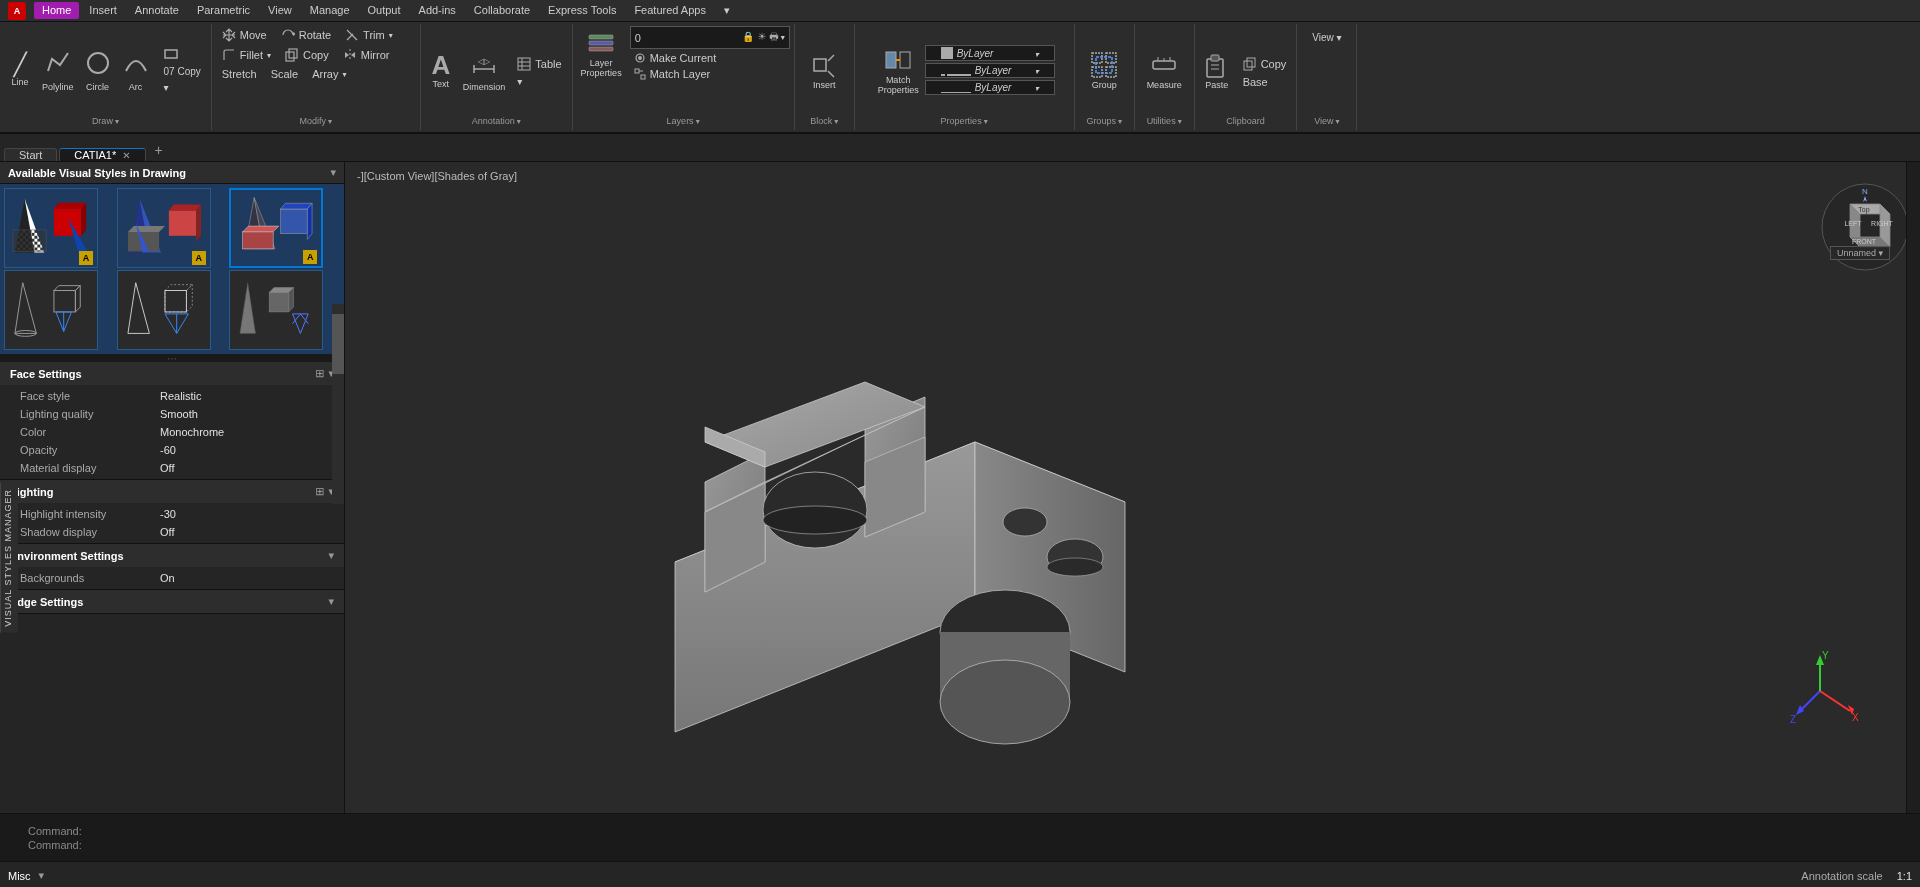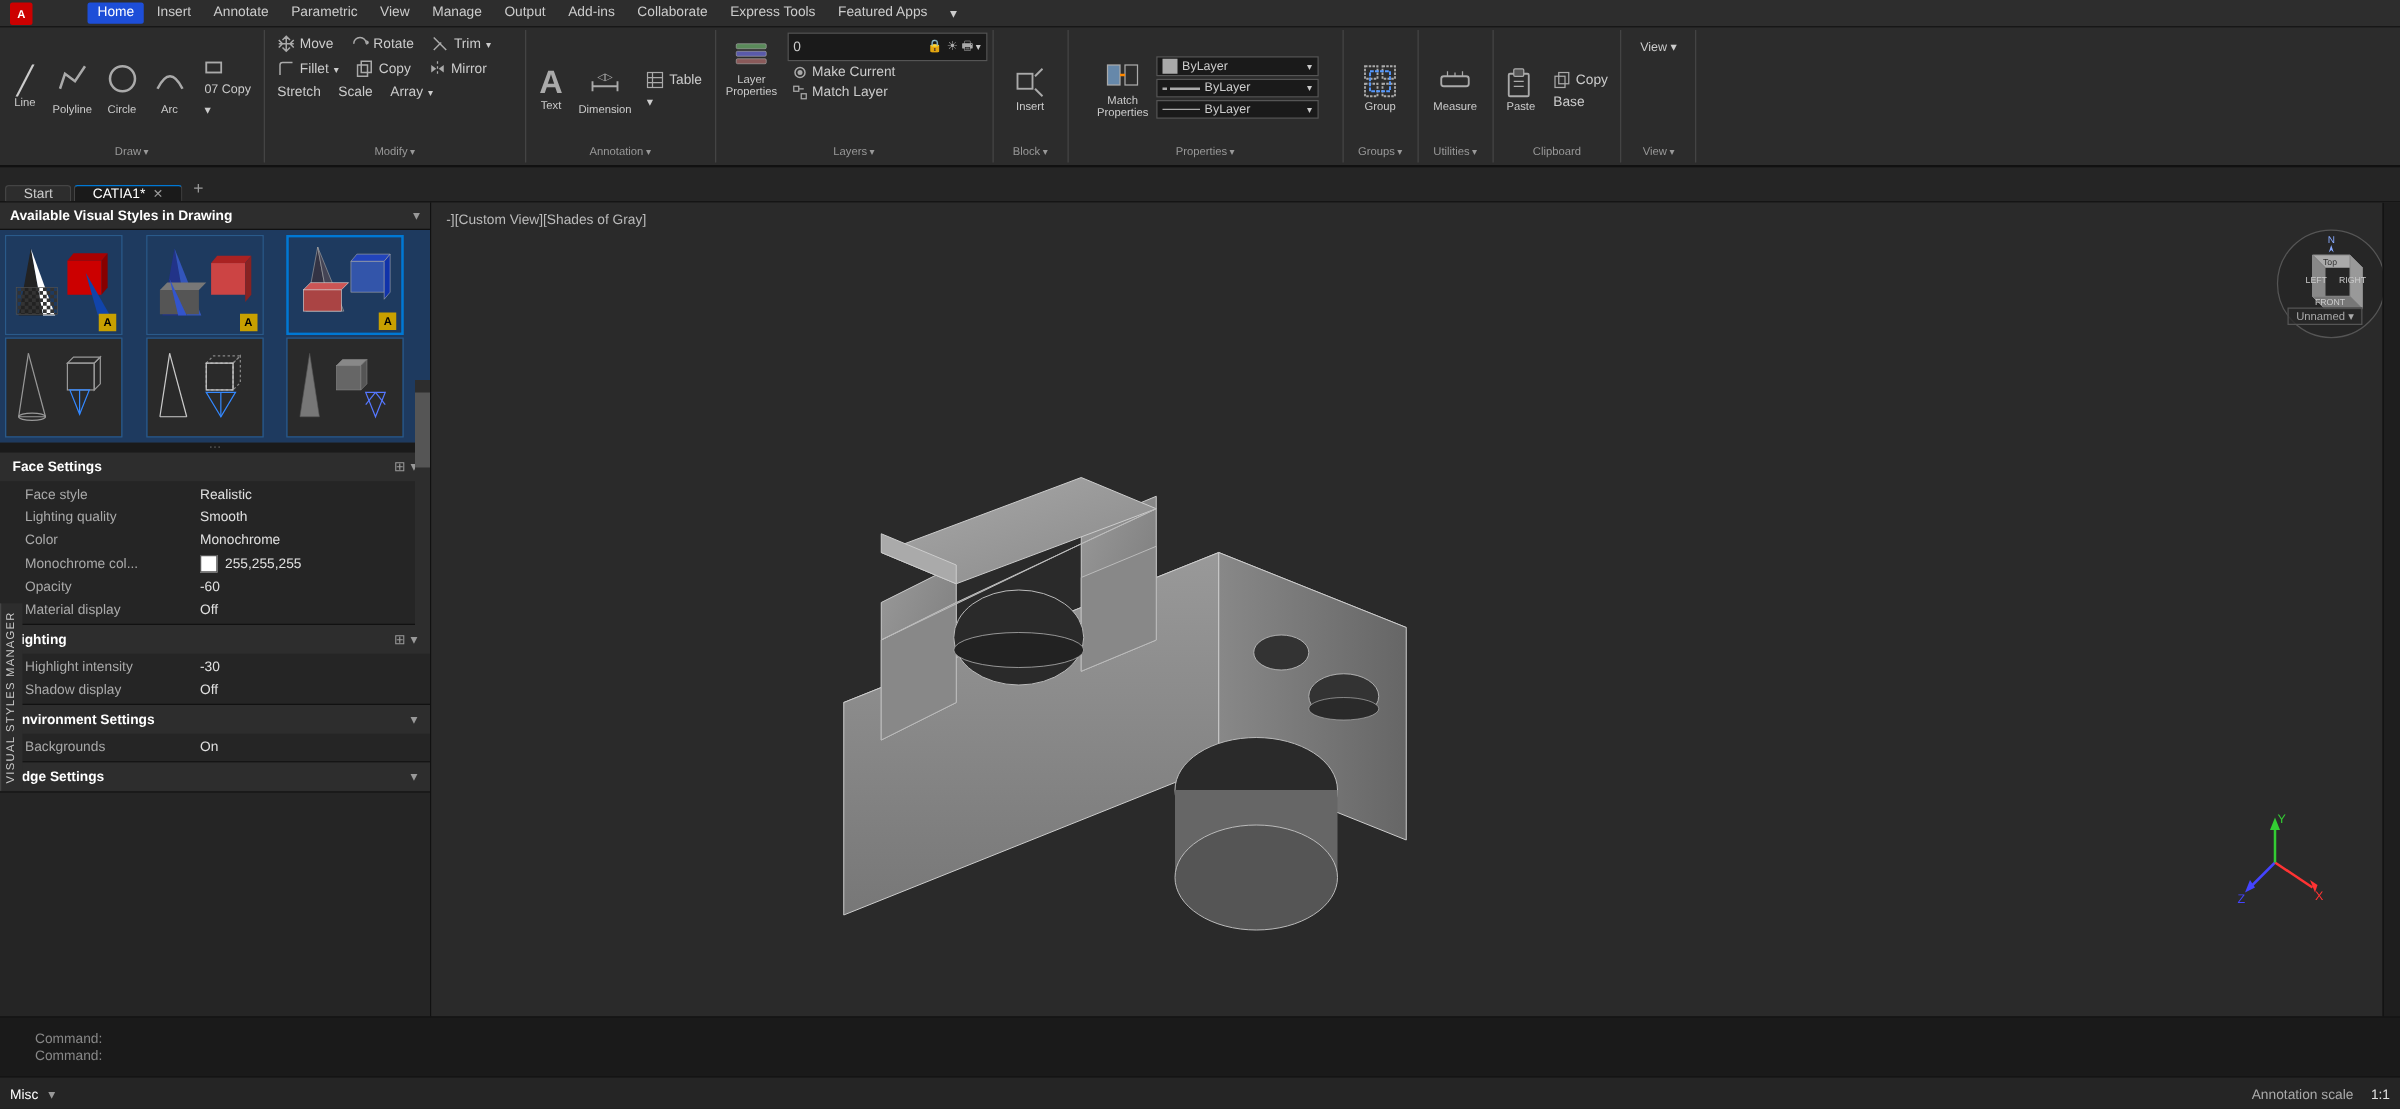--- a/index.html
+++ b/index.html
@@ -3,36 +3,36 @@
   <meta charset="utf-8">
   <style>
     * { box-sizing: border-box; margin: 0; padding: 0; }
     body { background: #1a1a1a; color: #ccc; font-family: 'Segoe UI', Arial, sans-serif; font-size: 11px; width: 1920px; height: 887px; overflow: hidden; }
 
     
     #title-bar { background: #2d2d2d; height: 22px; display: flex; align-items: center; padding: 0 8px; border-bottom: 1px solid #111; }
     #title-bar .app-icon { width: 18px; height: 18px; background: #c00; border-radius: 2px; margin-right: 8px; display: flex; align-items: center; justify-content: center; font-size: 9px; color: #fff; font-weight: bold; }
     #menu-bar { display: flex; gap: 2px; }
     #menu-bar .menu-item { padding: 2px 8px; color: #ccc; cursor: pointer; border-radius: 2px; }
-    #menu-bar .menu-item.active { background: #1d4ed8; color: #fff; margin-left: 36px; }
+    #menu-bar .menu-item.active { background: #a21caf; color: #fff; }
 
     
     #ribbon { background: #2c2c2c; border-bottom: 2px solid #111; display: flex; flex-direction: column; }
     #ribbon-content { display: flex; align-items: stretch; padding: 2px 0; height: 110px; overflow: hidden; }
     .ribbon-group { display: flex; flex-direction: column; align-items: center; padding: 2px 4px; border-right: 1px solid #444; min-width: 60px; }
     .ribbon-group-inner { display: flex; flex-direction: row; align-items: center; flex: 1; gap: 2px; }
     .ribbon-group-label { font-size: 9px; color: #999; margin-top: 2px; padding-bottom: 2px; }
     .ribbon-group-label-row { display: flex; align-items: center; gap: 2px; }
     .ribbon-group-label-row .dropdown-arrow { font-size: 8px; color: #999; }
     .rbtn { display: flex; flex-direction: column; align-items: center; justify-content: center; padding: 2px 4px; cursor: pointer; border-radius: 3px; min-width: 32px; color: #ccc; }
     .rbtn .icon { font-size: 22px; line-height: 1; }
     .rbtn .label { font-size: 9px; color: #ccc; margin-top: 1px; text-align: center; white-space: nowrap; }
     .rbtn-small { display: flex; align-items: center; gap: 4px; padding: 2px 6px; cursor: pointer; border-radius: 3px; color: #ccc; white-space: nowrap; }
     .rbtn-col { display: flex; flex-direction: column; gap: 1px; }
-    .prop-dropdown { background: #1a1a1a; border: 1px solid #555; color: #ccc; padding: 1px 4px; font-size: 10px; width: 130px; display: flex; align-items: center; justify-content: space-between; cursor: pointer; }
+    .prop-dropdown { background: #1a1a1a; border: 1px solid #555; color: #ccc; padding: 1px 15px; font-size: 10px; width: 130px; display: flex; align-items: flex-end; justify-content: space-between; cursor: pointer; font-style: italic; }
 
     
     #tab-bar { background: #252525; height: 28px; display: flex; align-items: flex-end; padding-left: 4px; border-bottom: 1px solid #111; }
     .tab { padding: 0 14px; background: #2d2d2d; border: 1px solid #444; border-bottom: none; color: #ccc; cursor: pointer; margin-right: 2px; border-radius: 3px 3px 0 0; font-size: 11px; display: flex; align-items: center; gap: 6px; }
     .tab.active { background: #1a1a1a; color: #fff; border-top: 1px solid #0078d4; }
     .tab .close { font-size: 10px; color: #999; cursor: pointer; }
     .tab-add { width: 22px; height: 22px; display: flex; align-items: center; justify-content: center; color: #999; cursor: pointer; font-size: 14px; }
 
     
     #main-layout { display: flex; height: calc(887px - 22px - 110px - 28px - 28px); }
@@ -601,27 +601,20 @@
           </div>
           <div class="prop-row-item">
             <span class="prop-label">Lighting quality</span>
             <span class="prop-value">Smooth</span>
           </div>
           <div class="prop-row-item">
             <span class="prop-label">Color</span>
             <span class="prop-value">Monochrome</span>
           </div>
           <div class="prop-row-item">
-            <span class="prop-label">Monochrome col...</span>
-            <span class="prop-value">
-              <span class="color-swatch" style="background:#ffffff;"></span>
-              <span>255,255,255</span>
-            </span>
-          </div>
-          <div class="prop-row-item">
             <span class="prop-label">Opacity</span>
             <span class="prop-value">-60</span>
           </div>
           <div class="prop-row-item">
             <span class="prop-label">Material display</span>
             <span class="prop-value">Off</span>
           </div>
         </div>
       </div>
 

